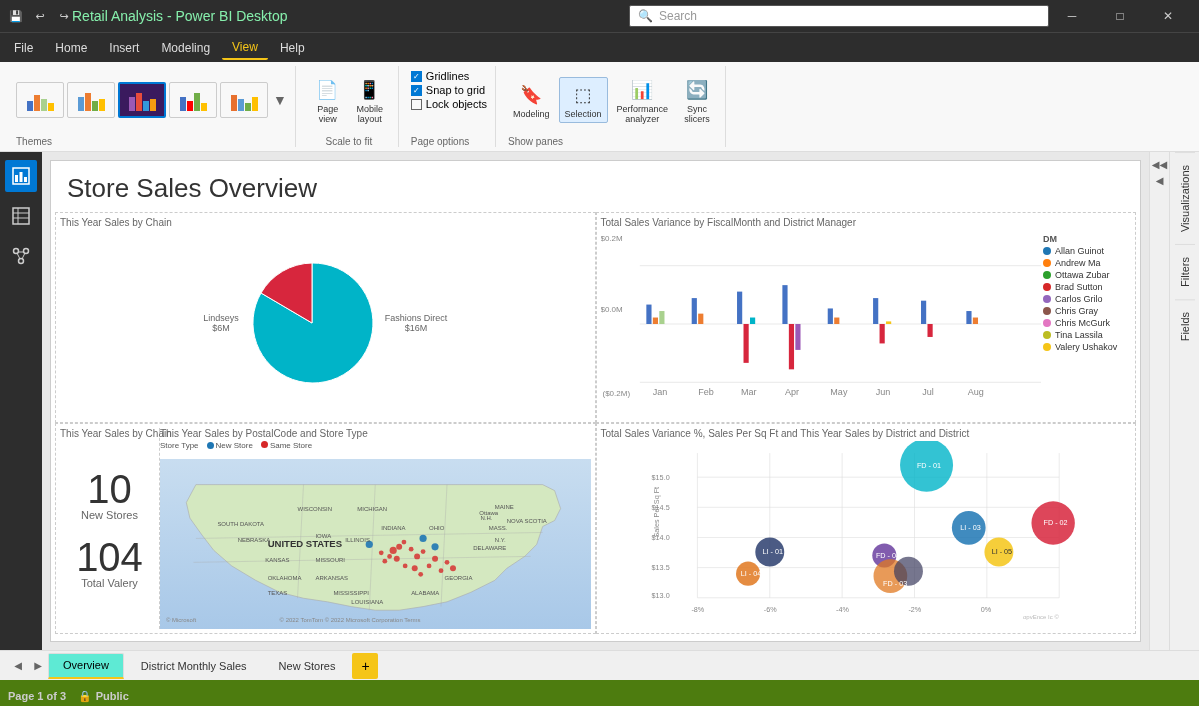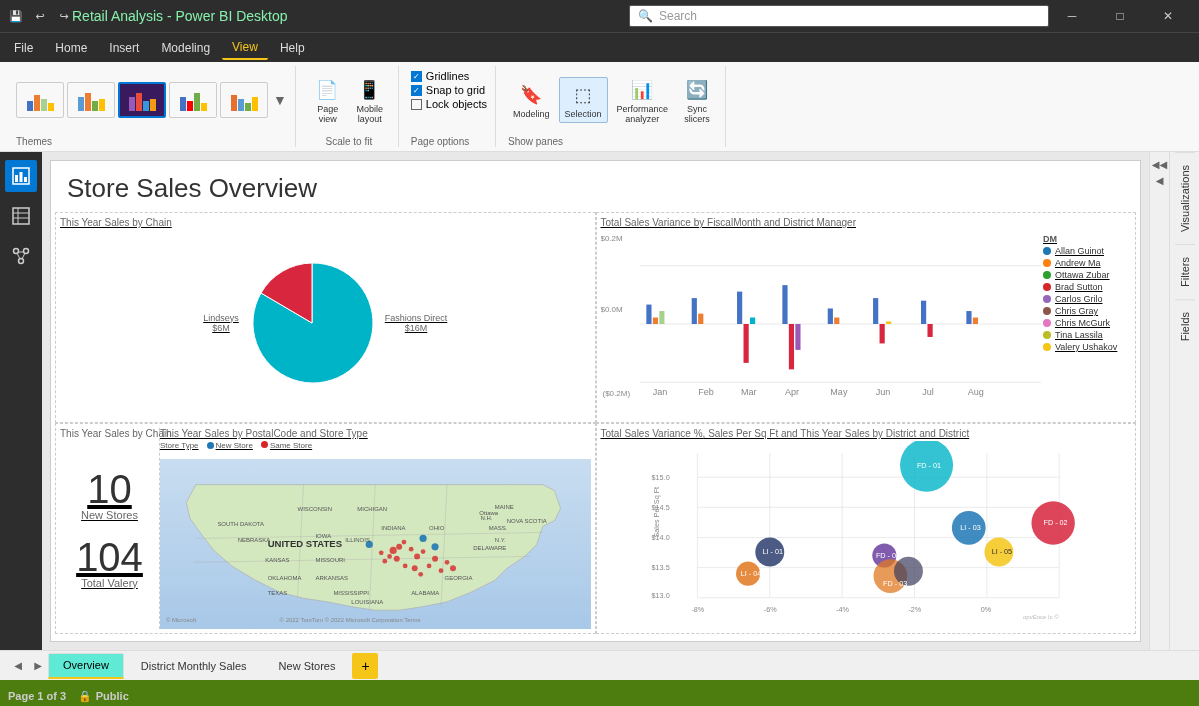--- a/index.html
+++ b/index.html
@@ -258,21 +258,20 @@
       gap: 0;
       height: calc(100% - 50px);
       padding: 4px;
     }
 
     .chart-section {
       border: 1px dashed #ccc;
       position: relative;
       padding: 4px;
       overflow: hidden;
-      text-decoration: underline;
     }
 
     .chart-title {
       font-size: 10px;
       color: #666;
       margin-bottom: 2px;
     }
     .big-number {
       font-size: 40px;
       font-weight: 200;

